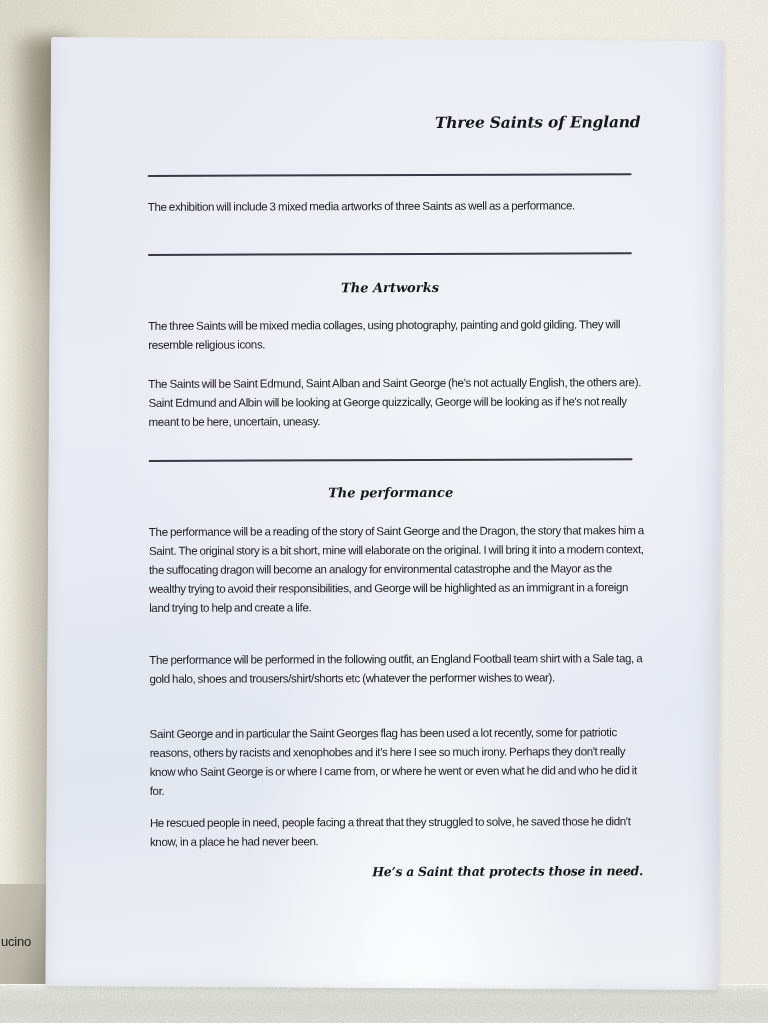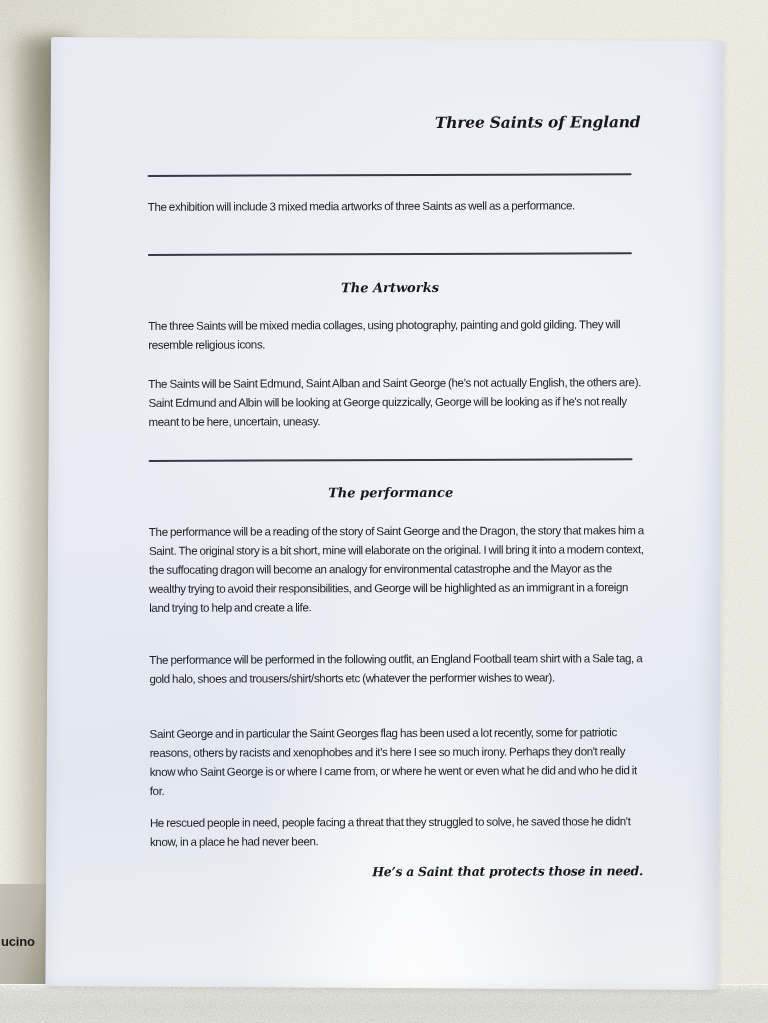--- a/index.html
+++ b/index.html
@@ -27,21 +27,21 @@
     position:absolute;left:60px;top:978px;width:420px;height:8px;
     background:rgba(110,108,95,.30);filter:blur(5px);
   }
   
   .wall-label{
     position:absolute;left:0;top:884px;width:58px;height:101px;
     background:linear-gradient(105deg,#c6c3b6 0%,#b6b3a6 50%,#93917f 88%,#7d7b6f 100%);
   }
   .wall-label .label-text{
     position:absolute;left:1px;top:50px;
-    font-weight:700;font-size:13px;letter-spacing:-.2px;color:#1d1d1b;
+    font-weight:400;font-size:13px;letter-spacing:-.2px;color:#1d1d1b;
     white-space:nowrap;
   }
   
   .ledge{
     position:absolute;left:0;top:984px;width:768px;height:39px;
     background:linear-gradient(to bottom,#f2f2ec 0%,#d9d9d3 18%,#cfcfc9 55%,#d6d6d0 100%);
     border-top:1px solid #f8f8f2;
   }
   
   .paper{

